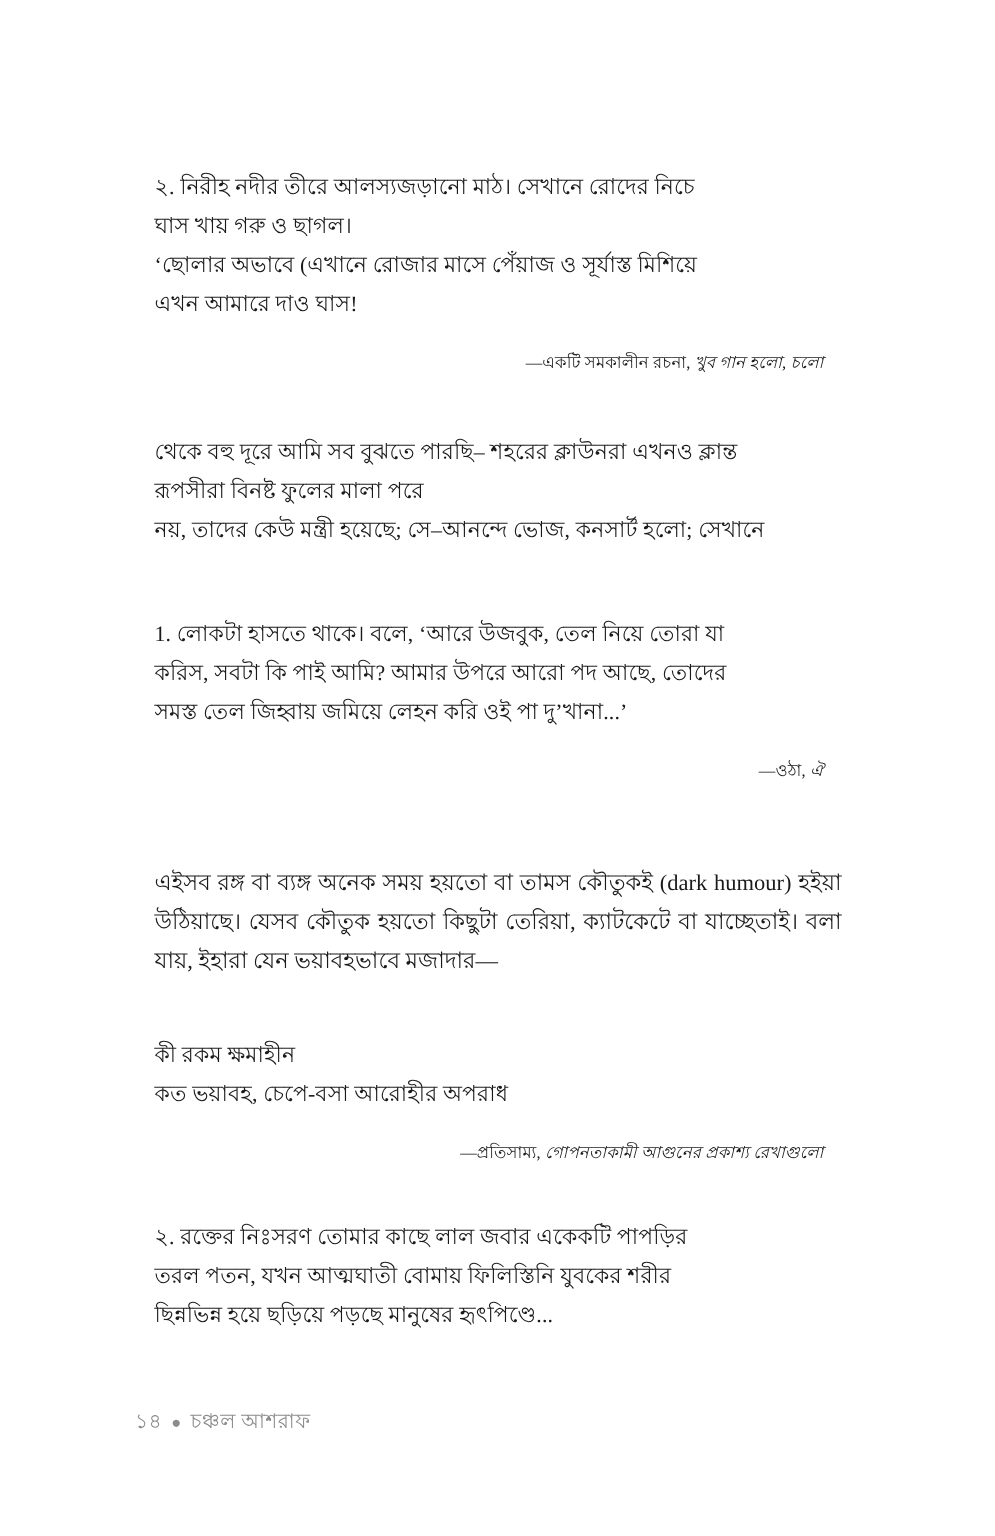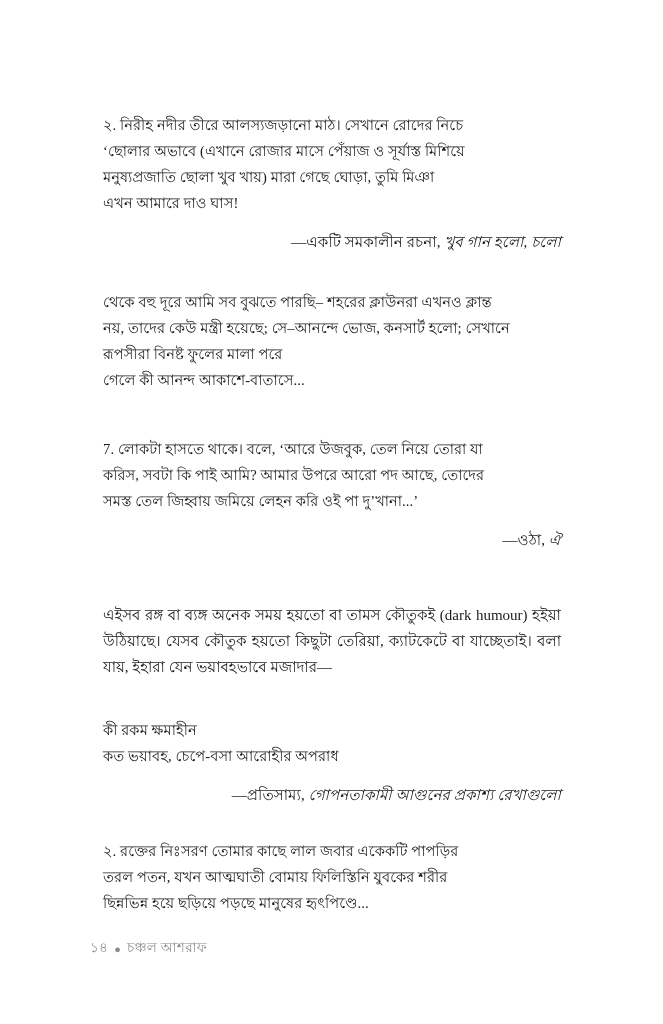--- a/index.html
+++ b/index.html
@@ -20,34 +20,34 @@
     overflow: hidden;
     box-sizing: border-box;
   }
   .content {
     position: absolute;
     left: 103px;
     top: 112px;
     width: 458px;
   }
   .block {
-    margin: 0 0 0 0;
+    margin: 0 12px 0 0;
   }
   .line {
     font-size: 14.6px;
     line-height: 26px;
     white-space: pre-wrap;
     letter-spacing: 0.1px;
   }
   .verse-line {
     text-align: left;
   }
   .attribution {
     text-align: right;
-    font-size: 15px;
+    font-size: 11px;
     line-height: 26px;
   }
   .attribution .ital {
     font-style: italic;
   }
   .attribution .roman {
     font-style: normal;
   }
   .justified-para {
     text-align: justify;
@@ -82,41 +82,40 @@
 </style>
 </head>
 <body>
 
 <div class="page">
 
   <div class="content">
 
     <div class="block">
       <div class="line verse-line">২. নিরীহ নদীর তীরে আলস্যজড়ানো মাঠ। সেখানে রোদের নিচে</div>
+      <div class="line verse-line">ঘাস খায় গরু ও ছাগল।</div>
       <div class="line verse-line">‘ছোলার অভাবে (এখানে রোজার মাসে পেঁয়াজ ও সূর্যাস্ত মিশিয়ে</div>
-      <div class="line verse-line">মনুষ্যপ্রজাতি ছোলা খুব খায়) মারা গেছে ঘোড়া, তুমি মিঞা</div>
       <div class="line verse-line">এখন আমারে দাও ঘাস!</div>
       <div class="gap-sm"></div>
       <div class="line attribution"><span class="roman">—</span><span class="roman">একটি সমকালীন রচনা, </span><span class="ital">খুব গান হলো, চলো</span></div>
     </div>
 
     <div class="gap-xl"></div>
 
     <div class="block">
       <div class="line verse-line">থেকে বহু দূরে আমি সব বুঝতে পারছি– শহরের ক্লাউনরা এখনও ক্লান্ত</div>
+      <div class="line verse-line">রূপসীরা বিনষ্ট ফুলের মালা পরে</div>
       <div class="line verse-line">নয়, তাদের কেউ মন্ত্রী হয়েছে; সে–আনন্দে ভোজ, কনসার্ট হলো; সেখানে</div>
-      <div class="line verse-line">রূপসীরা বিনষ্ট ফুলের মালা পরে</div>
-      <div class="line verse-line">গেলে কী আনন্দ আকাশে-বাতাসে...</div>
       <div class="gap-sm"></div>
     </div>
 
     <div class="gap-lg"></div>
 
     <div class="block">
-      <div class="line verse-line">7. লোকটা হাসতে থাকে। বলে, ‘আরে উজবুক, তেল নিয়ে তোরা যা</div>
+      <div class="line verse-line">1. লোকটা হাসতে থাকে। বলে, ‘আরে উজবুক, তেল নিয়ে তোরা যা</div>
       <div class="line verse-line">করিস, সবটা কি পাই আমি? আমার উপরে আরো পদ আছে, তোদের</div>
       <div class="line verse-line">সমস্ত তেল জিহ্বায় জমিয়ে লেহন করি ওই পা দু’খানা...’</div>
       <div class="gap-sm"></div>
       <div class="line attribution"><span class="roman">—</span><span class="roman">ওঠা, </span><span class="ital">ঐ</span></div>
     </div>
 
     <div class="gap-xl"></div>
 
     <p class="justified-para"><span>এইসব রঙ্গ বা ব্যঙ্গ অনেক সময় হয়তো বা তামস কৌতুকই (</span><span class="latin">dark humour</span><span>) হইয়া উঠিয়াছে। যেসব কৌতুক হয়তো কিছুটা তেরিয়া, ক্যাটকেটে বা যাচ্ছেতাই। বলা যায়, ইহারা যেন ভয়াবহভাবে মজাদার—</span></p>
 

